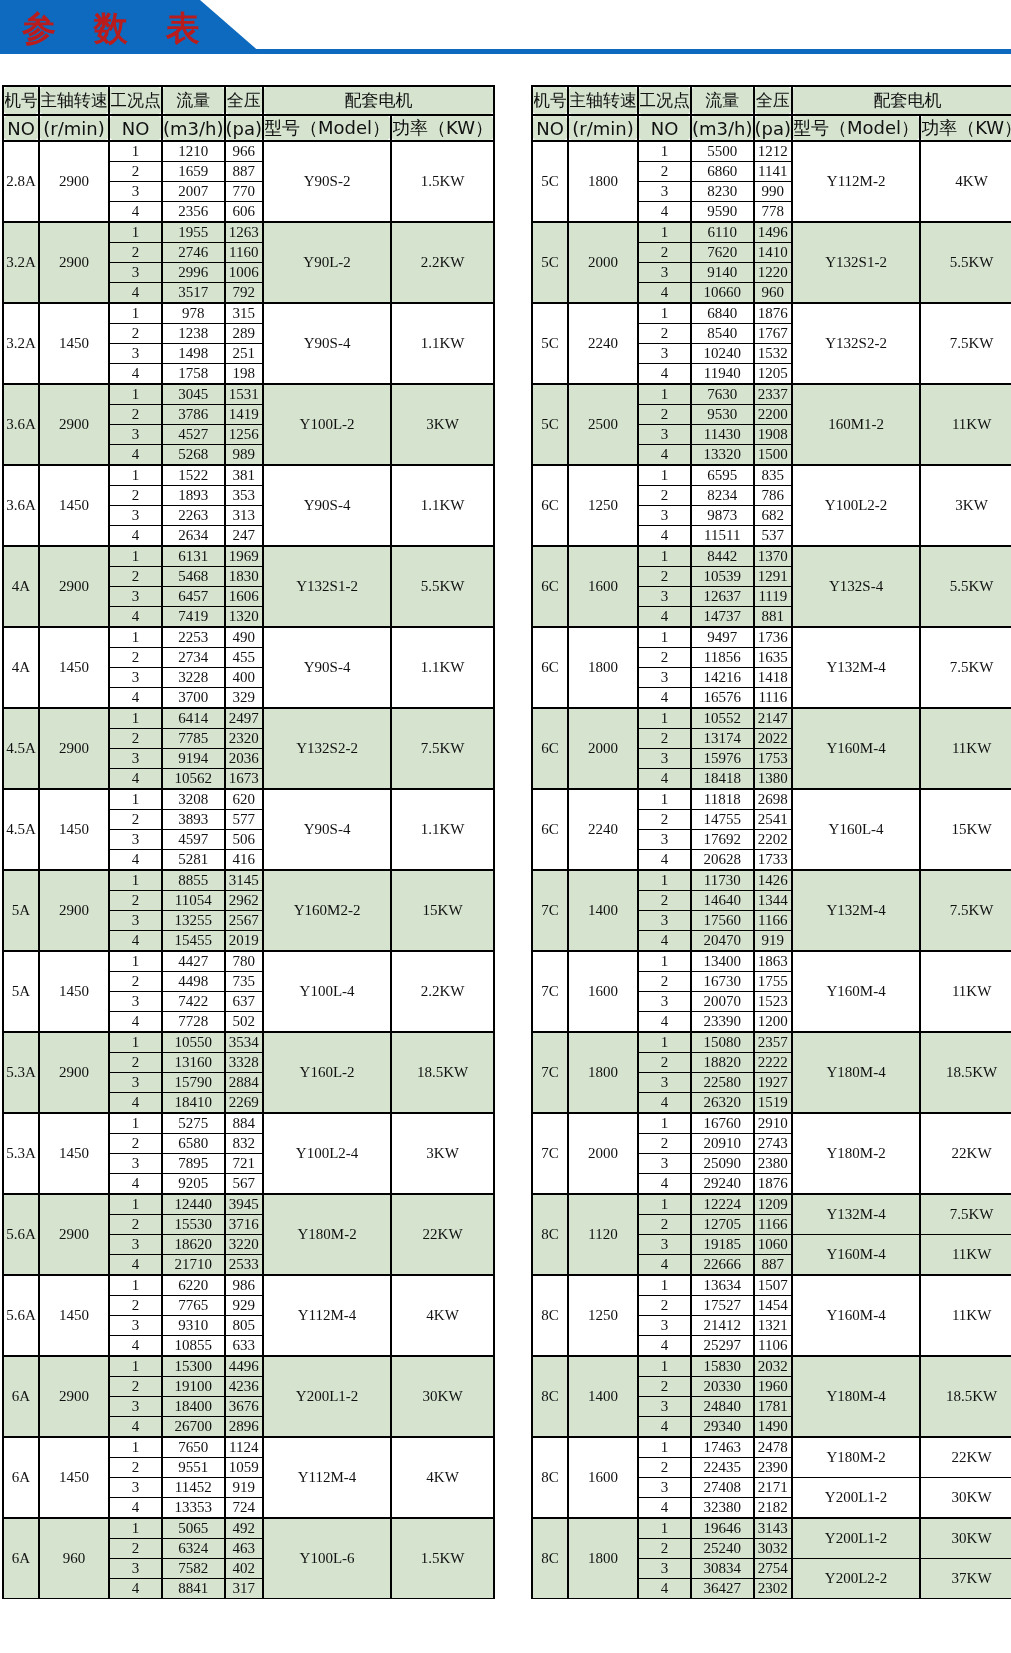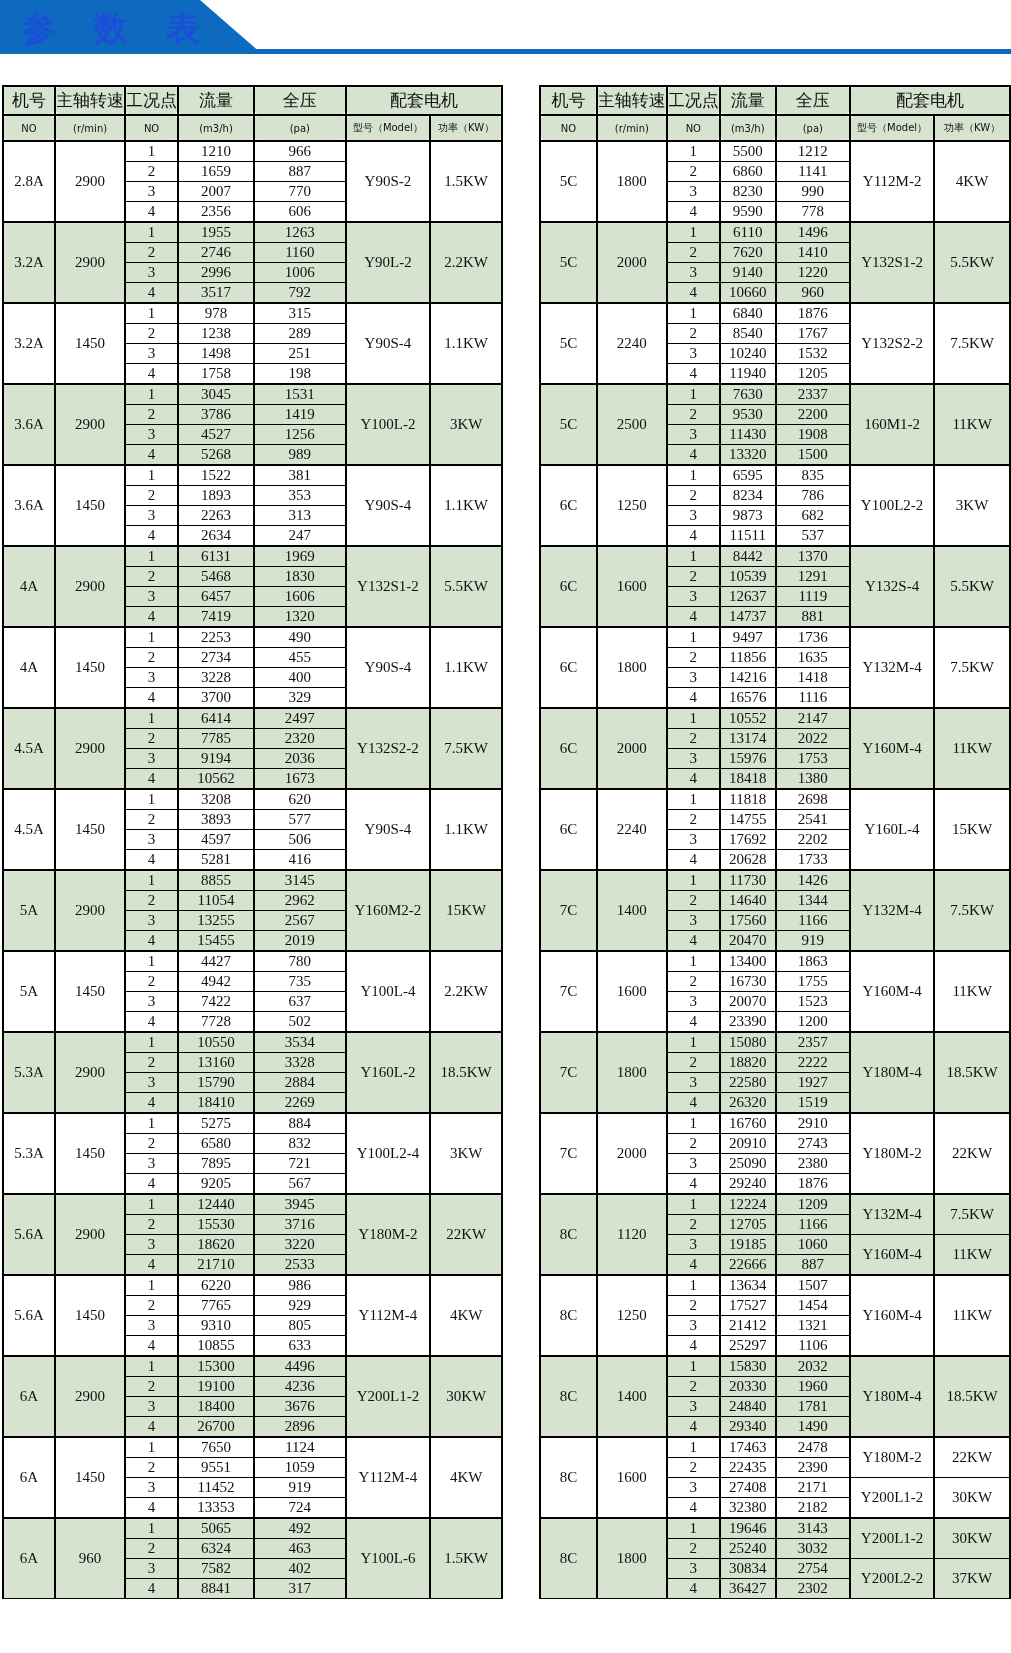--- a/index.html
+++ b/index.html
@@ -12,36 +12,36 @@
     position:absolute; top:0; left:0; width:262px; height:54px;
     background:#0d6abe;
     clip-path:polygon(0 0, 200px 0, 262px 54px, 0 54px);
   }
   .banner-line {
     position:absolute; top:49px; left:0; width:1011px; height:5px;
     background:#0d6abe;
   }
   .banner-title {
     position:absolute; top:6px; left:22px; z-index:2;
-    color:#1d4ed8; font-size:34px; font-weight:bold; letter-spacing:13px;
+    color:#b91c1c; font-size:34px; font-weight:bold; letter-spacing:13px;
     font-family:"DejaVu Sans","Liberation Sans",sans-serif; white-space:nowrap;
   }
   .tables { position:absolute; top:85px; left:2px; display:flex; gap:36px; }
   table.ptable { border-collapse:collapse; table-layout:fixed; }
   table.ptable th, table.ptable td {
     border:2px solid #000; text-align:center; vertical-align:middle;
     padding:0; overflow:hidden; white-space:nowrap;
   }
   table.ptable thead th {
     background:#d5e3cf; font-weight:normal;
     font-family:"DejaVu Sans","Liberation Sans",sans-serif;
     border-radius:7px;
   }
   table.ptable thead tr.hdr-cn th { height:27px; font-size:17px; }
-  table.ptable thead tr.hdr-unit th { height:24px; font-size:10px; }
+  table.ptable thead tr.hdr-unit th { height:24px; font-size:18px; }
   table.ptable tbody td {
     height:19px; font-size:15px;
     border-top-width:1px; border-bottom-width:1px;
   }
   table.ptable tbody tr.group-start td { border-top-width:2px; }
   table.ptable tbody tr.g-green td { background:#d5e3cf; }
   table.ptable tbody tr.g-white td { background:#ffffff; }
 </style>
 </head>
 <body>
@@ -325,21 +325,21 @@
           <td rowspan="4">5A</td>
           <td rowspan="4">1450</td>
           <td>1</td>
           <td>4427</td>
           <td>780</td>
           <td rowspan="4">Y100L-4</td>
           <td rowspan="4">2.2KW</td>
         </tr>
         <tr class="g-white">
           <td>2</td>
-          <td>4942</td>
+          <td>4498</td>
           <td>735</td>
         </tr>
         <tr class="g-white">
           <td>3</td>
           <td>7422</td>
           <td>637</td>
         </tr>
         <tr class="g-white">
           <td>4</td>
           <td>7728</td>

